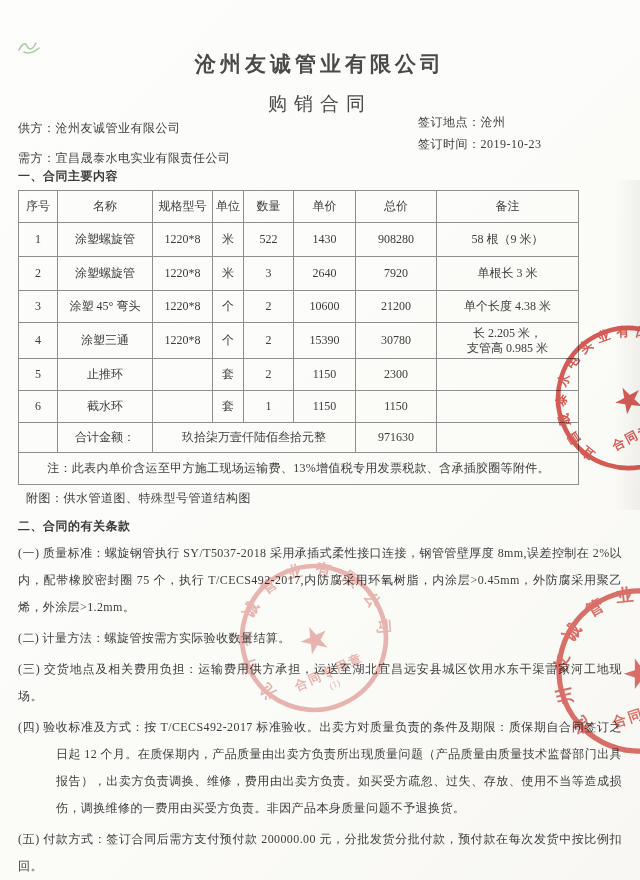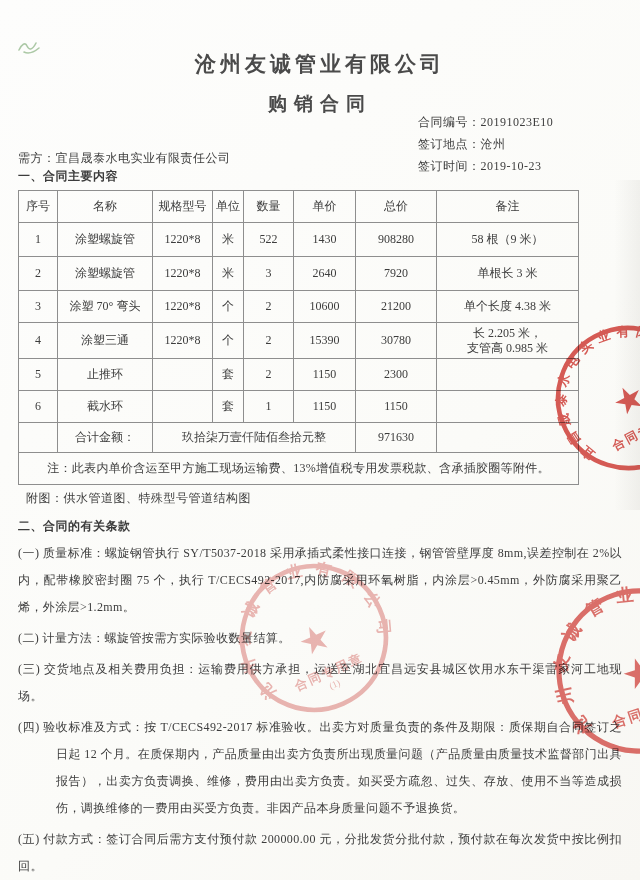--- a/index.html
+++ b/index.html
@@ -3,21 +3,21 @@
 <meta charset="utf-8">
 <style>
   html,body{margin:0;padding:0;}
   body{width:640px;height:880px;font-family:"Liberation Serif","DejaVu Serif",serif;}
   .page{position:relative;width:640px;height:880px;overflow:hidden;
         background:linear-gradient(135deg,#fdfdfc 0%,#fbfbf8 60%,#f8f7f3 100%);color:#3c3c3c;}
   .abs{position:absolute;}
   .company-title{top:50px;left:0;width:100%;text-align:center;font-size:21px;
                  letter-spacing:4px;font-weight:600;color:#4a4a4a;}
   .doc-title{top:91px;left:0;width:100%;text-align:center;font-size:19px;
-             letter-spacing:7px;font-weight:700;color:#4a4a4a;}
+             letter-spacing:7px;font-weight:400;color:#4a4a4a;}
   .txt{font-size:12px;letter-spacing:.5px;color:#3c3c3c;white-space:nowrap;}
   .meta{top:112px;left:418px;line-height:21px;}
   .meta div{margin-bottom:1px;}
   .supplier-line{top:120px;left:18px;}
   .buyer-line{top:150px;left:18px;}
   .sec{font-weight:600;}
   .sec1{top:168px;left:18px;text-align:right;}
   table.items{position:absolute;top:190px;left:18px;width:560px;border-collapse:collapse;
               table-layout:fixed;}
   table.items th,table.items td{border:1px solid #8e8e8e;font-size:12px;font-weight:normal;
@@ -45,24 +45,24 @@
 
   <svg class="abs green-mark" viewBox="0 0 28 22">
     <path d="M3,14 C6,8 9,6 11,10 C13,14 16,15 20,7 M8,16 C12,18 17,17 23,12" fill="none" stroke="#6a9e60" stroke-width="1.6" stroke-linecap="round"></path>
   </svg>
 
   <div class="abs edge-shade"></div>
 
   <div class="abs company-title">沧州友诚管业有限公司</div>
   <div class="abs doc-title">购销合同</div>
 
+  <div class="abs txt supplier-line">供方：沧州友诚管业有限公司</div>
   <div class="abs txt buyer-line">需方：宜昌晟泰水电实业有限责任公司</div>
 
   <div class="abs txt meta">
-    <div>合同编号：20191023E10</div>
     <div>签订地点：沧州</div>
     <div>签订时间：2019-10-23</div>
   </div>
 
   <div class="abs txt sec sec1">一、合同主要内容</div>
 
   <table class="items">
     <colgroup>
       <col style="width:39px">
         <col style="width:95px">
@@ -99,21 +99,21 @@
       <td>涂塑螺旋管</td>
       <td>1220*8</td>
       <td>米</td>
       <td>3</td>
       <td>2640</td>
       <td>7920</td>
       <td>单根长 3 米</td>
     </tr>
     <tr class="h32">
       <td>3</td>
-      <td>涂塑 70° 弯头</td>
+      <td>涂塑 45° 弯头</td>
       <td>1220*8</td>
       <td>个</td>
       <td>2</td>
       <td>10600</td>
       <td>21200</td>
       <td>单个长度 4.38 米</td>
     </tr>
     <tr class="h36">
       <td>4</td>
       <td>涂塑三通</td>

